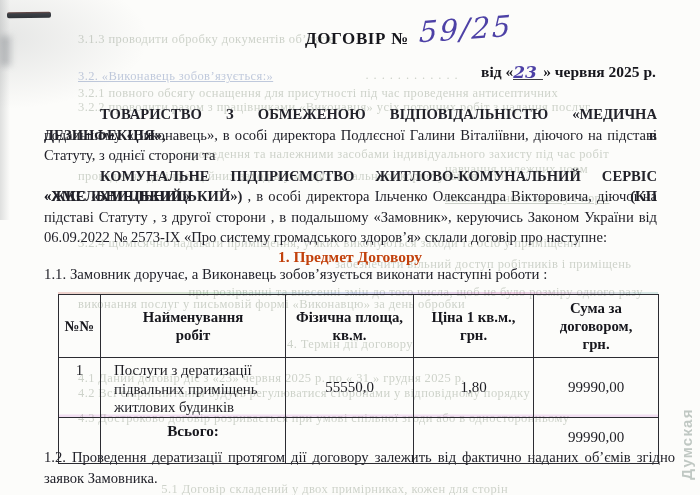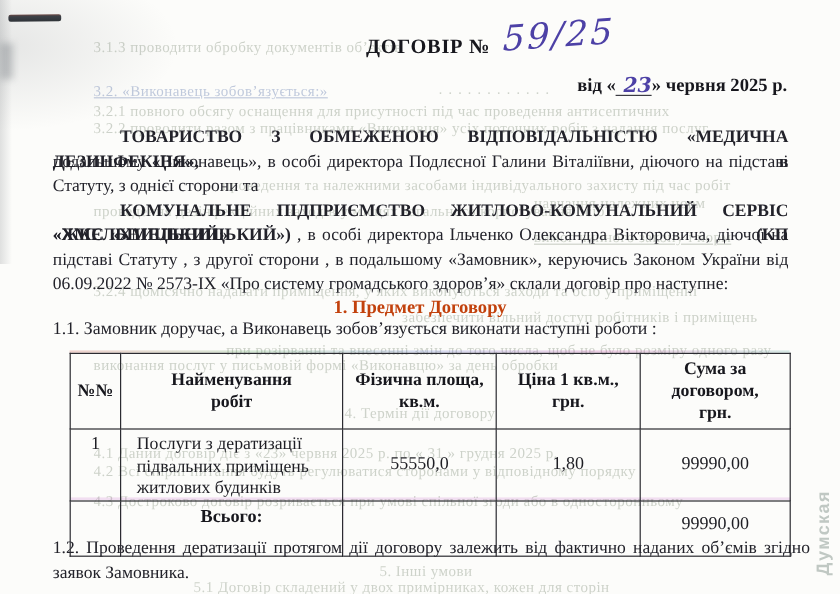--- a/index.html
+++ b/index.html
@@ -29,21 +29,21 @@
   .bu{text-decoration:underline;}
   
   .content{position:absolute;inset:0;z-index:5;}
   .b{font-weight:bold;}
   .title-label{position:absolute;left:305px;top:29px;font-weight:bold;font-size:17px;
     letter-spacing:.6px;color:#17171d;}
   .hand{color:#4d41a6;font-style:italic;font-family:"DejaVu Serif",serif;}
   .title-number{position:absolute;left:419px;top:12px;font-size:29px;letter-spacing:2px;
     transform:rotate(-4deg) skewX(-6deg);}
   .date-line{position:absolute;top:63px;right:44px;font-weight:bold;font-size:15.5px;color:#17171d;}
-  .date-blank{display:inline-block;width:30px;text-align:right;border-bottom:1.4px solid #3b3b42;
+  .date-blank{display:inline-block;width:30px;text-align:left;border-bottom:1.4px solid #3b3b42;
     font-size:17px;font-weight:bold;line-height:14px;transform:translateY(1px);}
   .paras{position:absolute;left:44px;top:104px;width:613px;font-size:14.6px;}
   .line{height:20.5px;line-height:20.5px;white-space:normal;}
   .fill{text-align:justify;text-align-last:justify;}
   .ind{text-indent:56px;}
   .heading{position:absolute;left:0;top:248px;width:700px;text-align:center;
     font-weight:bold;font-size:15.5px;color:#c2410c;}
   .clause11{position:absolute;left:44px;top:266px;width:620px;font-size:14.8px;}
   .clause12{position:absolute;left:44px;top:447px;width:631px;font-size:14.6px;}
   .clause12 .line{height:21px;line-height:21px;}
@@ -84,21 +84,20 @@
       <div class="bleed" style="left: 78px; top: 170px; width: 570px;">проведення дезінфекційних заходів у місцях загального користування  осіб</div>
       <div class="bleed" style="left: 445px; top: 192px; width: 210px; text-decoration: underline;">вимог чинного закону і норм</div>
       <div class="bleed" style="left: 78px; top: 237px; width: 570px;">3.2.4 щомісячно надавати приміщення, у яких виконуються заходи та осіб у приміщенні</div>
       <div class="bleed" style="left: 335px; top: 258px; width: 315px;">забезпечити вільний доступ робітників і приміщень</div>
       <div class="bleed" style="left: 78px; top: 286px; width: 565px; text-align: right;">при розірванні та внесенні змін до того числа, щоб не було розміру одного разу</div>
       <div class="bleed" style="left: 78px; top: 298px; width: 430px;">виконання послуг у письмовій формі  «Виконавцю»  за  день  обробки</div>
       <div class="bleed bc" style="left: 170px; top: 338px; width: 360px;">4.  Термін  дії  договору</div>
       <div class="bleed" style="left: 78px; top: 372px; width: 470px;">4.1 Даний договір діє з «23» червня 2025 р. по « 31 »  грудня  2025 р.</div>
       <div class="bleed" style="left: 78px; top: 387px; width: 545px;">4.2 Всі спірні питання будуть регулюватися сторонами у відповідному порядку</div>
       <div class="bleed" style="left: 78px; top: 412px; width: 560px;">4.3  Достроково  договір  розривається  при  умові  спільної  згоди  або  в  односторонньому</div>
-      <div class="bleed bc" style="left: 280px; top: 470px; width: 150px;">5.  Інші  умови</div>
       <div class="bleed" style="left: 78px; top: 483px; width: 430px; text-align: right;">5.1  Договір складений у двох примірниках, кожен для сторін</div>
     </div>
 
   <div class="edge-shade"></div>
   <div class="corner-shade"></div>
   <div class="gray-blob"></div>
   <div class="black-mark"></div>
   <div class="chroma-line"></div>
 
   <div class="content">

